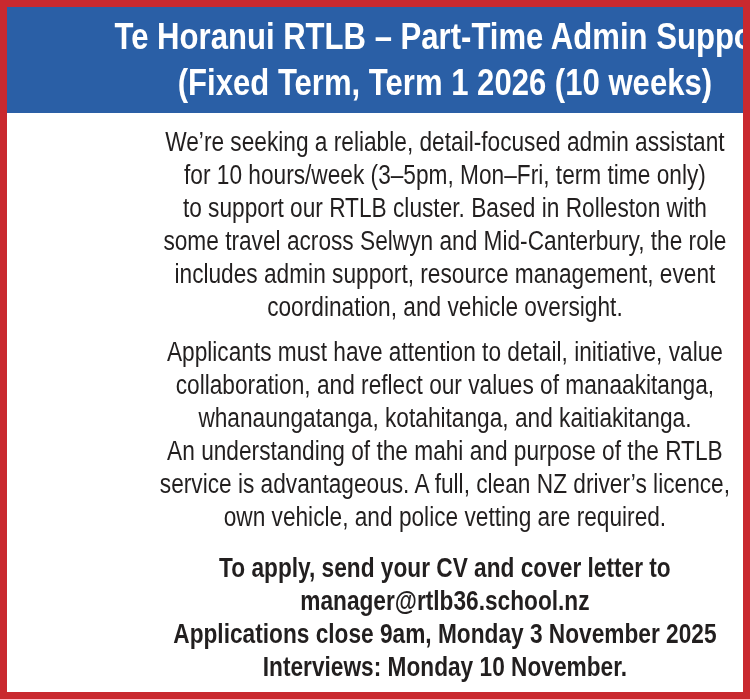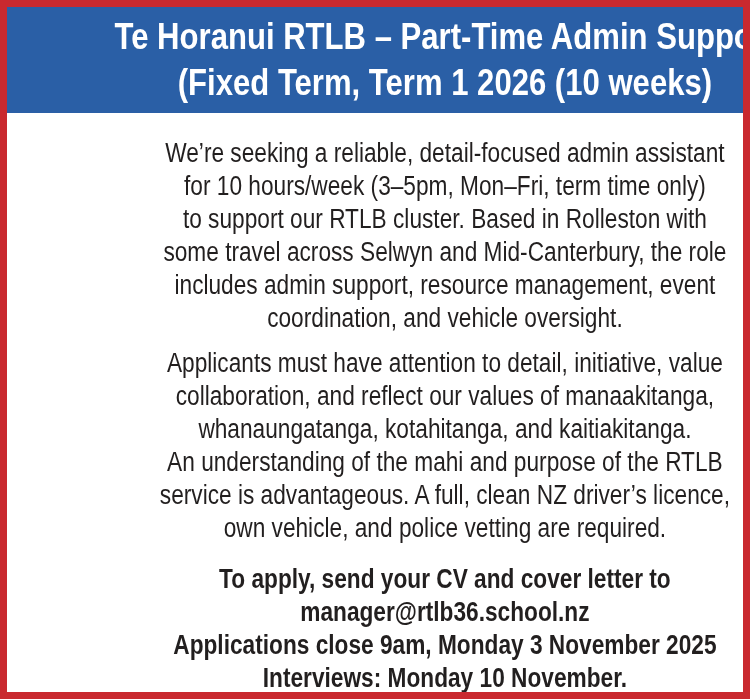--- a/index.html
+++ b/index.html
@@ -43,21 +43,21 @@
     text-align: center;
     color: var(--header-text, #ffffff);
     font-size: 37px;
     line-height: 46px;
     font-weight: bold;
     letter-spacing: 0px;
   }
   .ad-title .tline { display: block; }
 
   .ad-body {
-    padding-top: 24px;
+    padding-top: 13px;
     text-align: center;
   }
 
   .para {
     margin: 0 0 12px 0;
     font-size: 27px;
     line-height: 33px;
     text-align: center;
   }
   .para .line { display: block; white-space: nowrap; }

